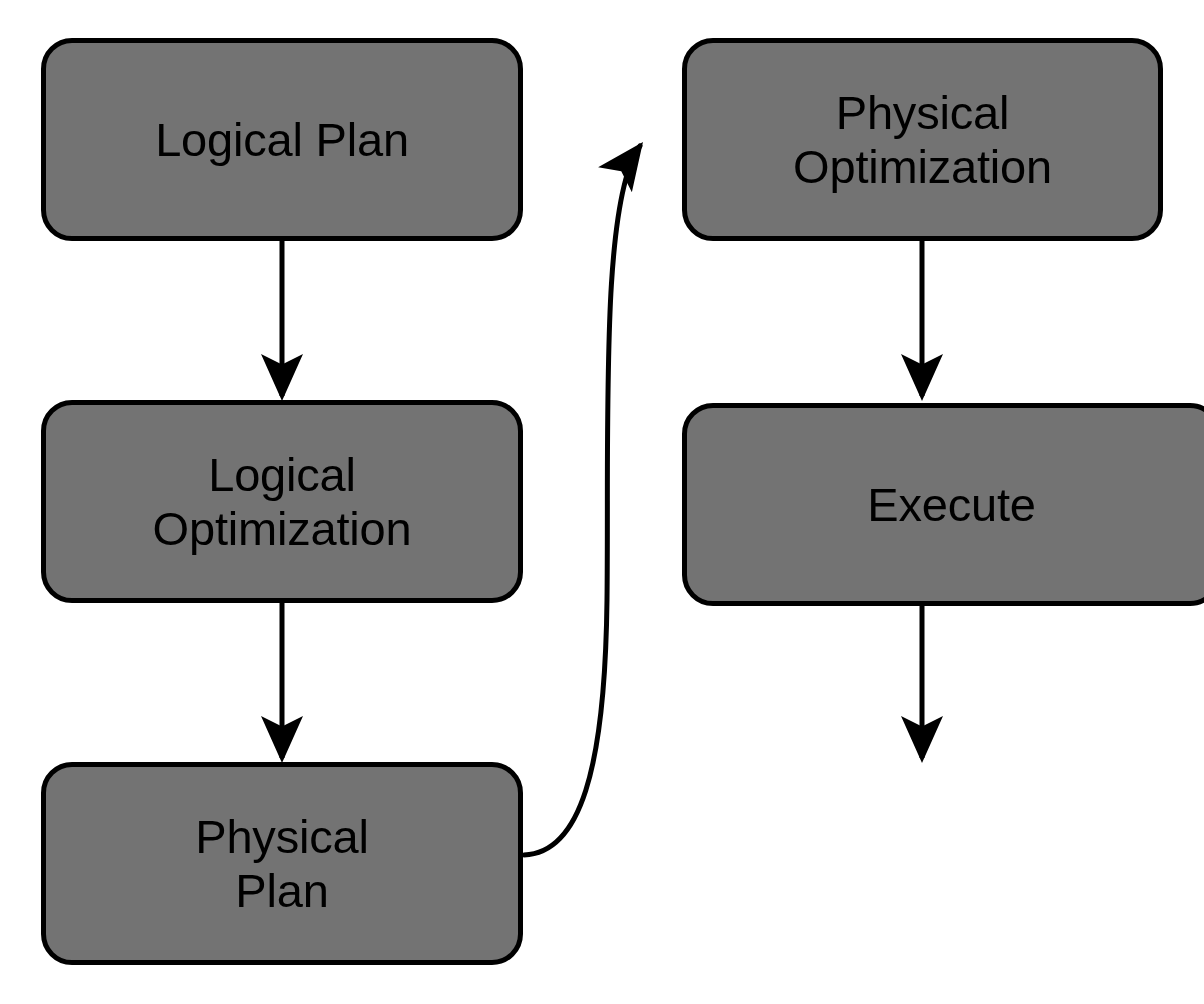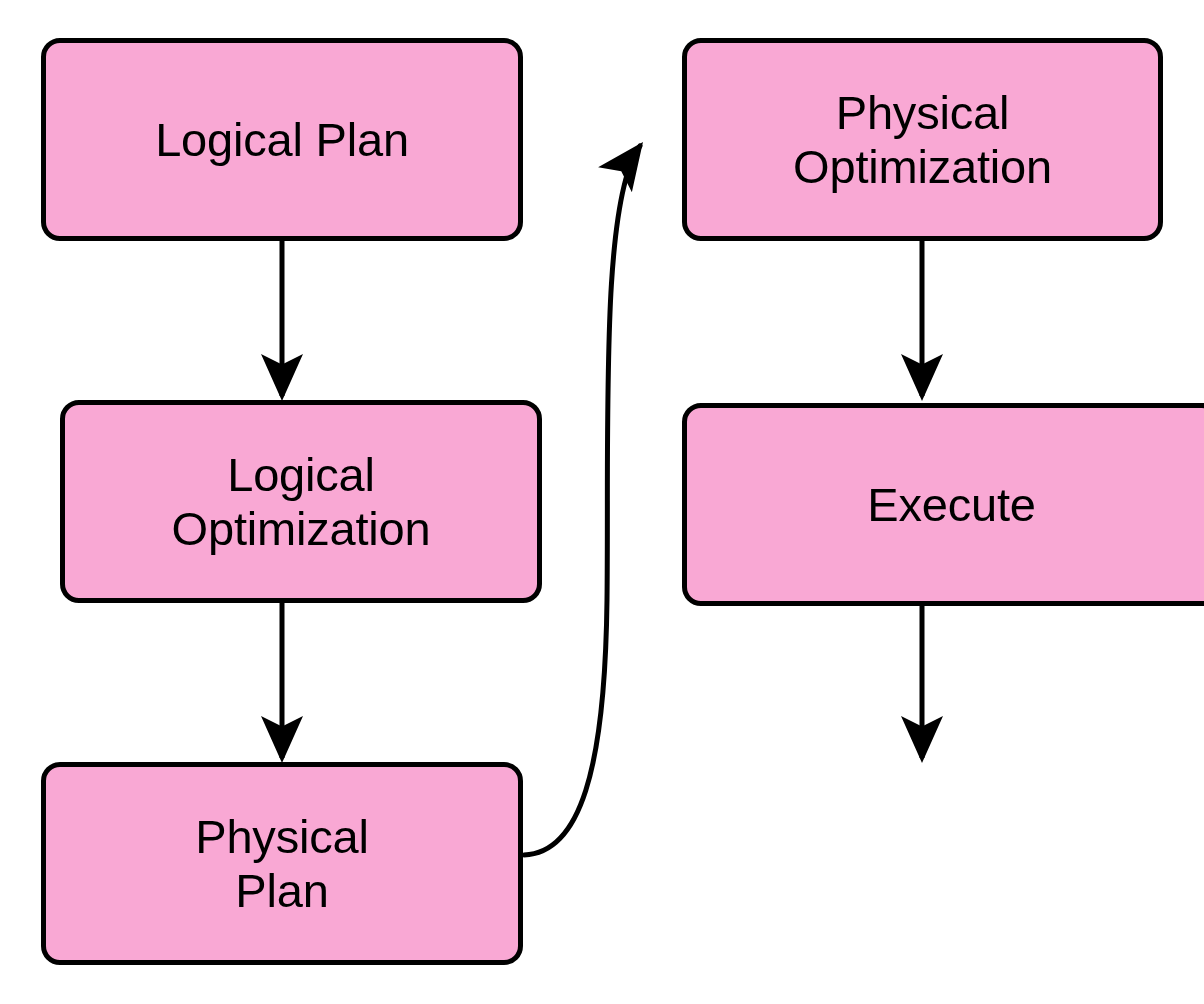--- a/index.html
+++ b/index.html
@@ -22,42 +22,42 @@
     position: absolute;
     top: 0;
     left: 0;
     width: 1204px;
     height: 1004px;
     pointer-events: none;
   }
   .node {
     position: absolute;
     box-sizing: border-box;
-    background: #f9a8d4;
+    background: #737373;
     border: 5px solid #000000;
-    border-radius: 19px;
+    border-radius: 31px;
     display: flex;
     align-items: center;
     justify-content: center;
     text-align: center;
     z-index: 2;
   }
   .node-label {
     font-family: "Liberation Sans", sans-serif;
     font-size: 47px;
     line-height: 1.13;
     color: #000000;
     font-weight: 400;
     letter-spacing: -0.2px;
     white-space: pre-line;
     padding: 0 10px;
   }
   
   #node-logical-plan        { left: 41px;  top: 38px;  width: 482px; height: 203px; }
-  #node-logical-optimization{ left: 41px;  top: 400px; width: 482px; height: 203px; margin-left: 19px; }
+  #node-logical-optimization{ left: 41px;  top: 400px; width: 482px; height: 203px; }
   #node-physical-plan       { left: 41px;  top: 762px; width: 482px; height: 203px; }
   
   #node-physical-optimization { left: 682px; top: 38px;  width: 481px; height: 203px; }
   #node-execute             { left: 682px; top: 403px; width: 539px; height: 203px; }
   #node-result              { left: 682px; top: 762px; width: 481px; height: 203px; }
 </style>
 </head>
 <body>
 
 <div id="diagram-root">

